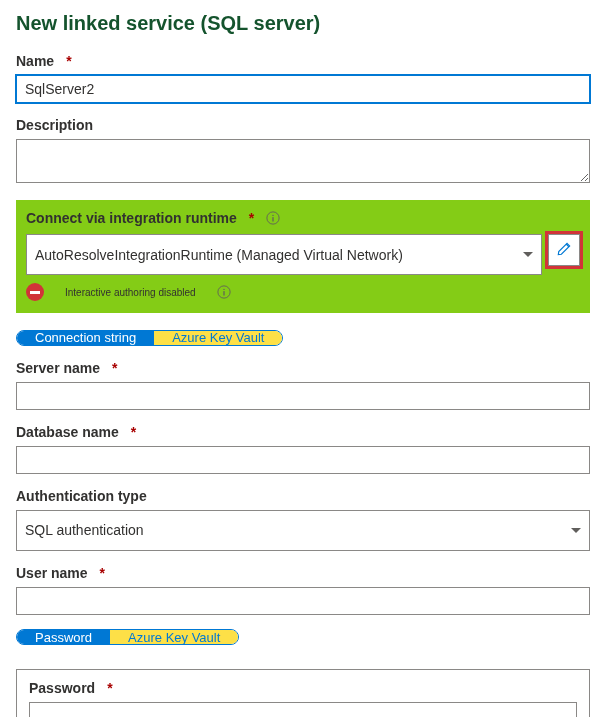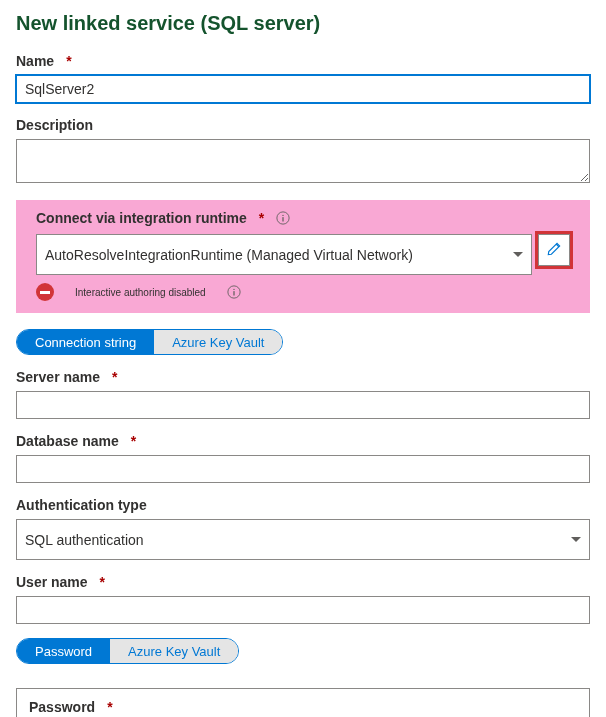--- a/index.html
+++ b/index.html
@@ -10,32 +10,32 @@
     .required { color: #a80000; }
     .info-icon { width: 14px; height: 14px; display: inline-flex; align-items: center; justify-content: center; color: #605e5c; }
     input[type="text"], textarea, .select-box, input[type="password"] {
       width: 100%; border: 1px solid #8a8886; padding: 5px 8px; font-size: 14px;
       font-family: inherit; background: #fff; color: #323130;
     }
     .focused { border-color: #0078d4 !important; box-shadow: 0 0 0 1px #0078d4; }
     textarea { resize: both; height: 44px; }
     .select-box { display: flex; align-items: center; justify-content: space-between; cursor: pointer; height: 41px; }
     .chevron-down { width: 0; height: 0; border-left: 5px solid transparent; border-right: 5px solid transparent; border-top: 5px solid #605e5c; }
-    .runtime-block { background: #f9a8d4; padding: 10px 20px 12px; margin-top: 6px; margin-bottom: 16px; }
+    .runtime-block { background: #84cc16; padding: 10px 10px 12px; margin-top: 6px; margin-bottom: 16px; }
     .runtime-row { display: flex; gap: 6px; align-items: stretch; margin-bottom: 8px; }
     .runtime-row .select-box { flex: 1; }
     .edit-btn { width: 32px; height: 32px; border: 1px solid #8a8886; background: #fff; display: flex; align-items: center; justify-content: center; cursor: pointer; }
     .edit-highlight { outline: 3px solid #d13438; }
     .warning-row { display: flex; align-items: center; gap: 21px; font-size: 10px; color: #323130; }
     .warning-icon { width: 18px; height: 18px; border-radius: 50%; background: #d13438; color: #fff; display: flex; align-items: center; justify-content: center; flex-shrink: 0; }
     .warning-icon .bar { width: 10px; height: 3px; background: #fff; }
-    .pill-group { display: inline-flex; border: 1px solid #0078d4; border-radius: 14px; overflow: hidden; margin-bottom: 14px; height: 26px; }
+    .pill-group { display: inline-flex; border: 1px solid #0078d4; border-radius: 14px; overflow: hidden; margin-bottom: 14px; height: 16px; }
     .pill { padding: 3px 18px; font-size: 13px; cursor: pointer; display: flex; align-items: center; }
     .pill.active { background: #0078d4; color: #fff; }
-    .pill.inactive { background: #e5e5e5; color: #0078d4; text-align: center; }
+    .pill.inactive { background: #fde047; color: #0078d4; text-align: center; }
     .password-block { border: 1px solid #8a8886; padding: 10px 12px 16px; margin-top: 10px; }
     .runtime-block .field-label { margin-bottom: 8px; }
   </style>
 </head>
 <body>
 
 
 
 <h1 class="page-title">New linked service (SQL server)</h1>
 

